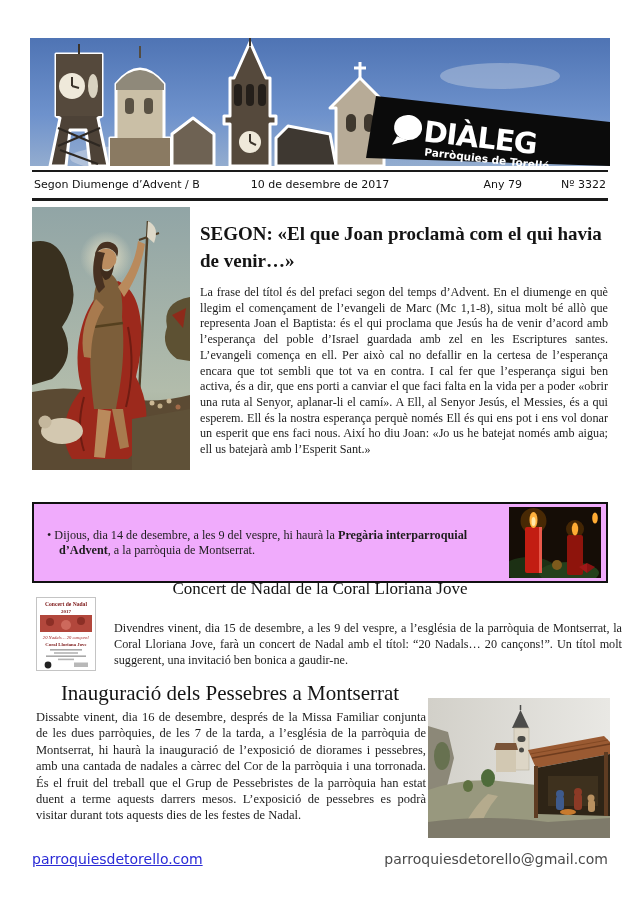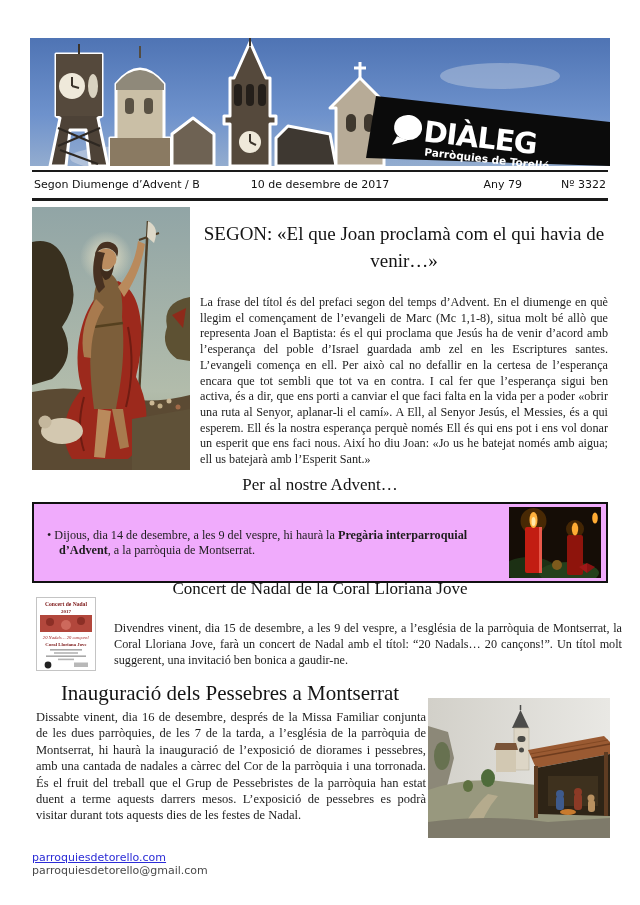--- a/index.html
+++ b/index.html
@@ -13,21 +13,21 @@
              font-family:"DejaVu Sans", sans-serif; font-weight:normal; font-size:11px; color:#111; }
   .infobar span { position:absolute; top:6px; white-space:nowrap; }
   .ib-edition { left:2px; }
   .ib-date { left:50%; transform:translateX(-50%); }
   .ib-year { right:86px; }
   .ib-number { right:2px;margin-left:8px; }
 
   .article { position:absolute; left:32px; top:207px; width:576px; display:flex; gap:10px; }
   .john-img { width:158px; height:263px; flex:none; }
   .article-right { width:408px; }
-  .article-title { font-size:19px; line-height:27px; text-align:center; margin:13px 0 21px; color:#141414; }
+  .article-title { font-size:19px; line-height:27px; margin:13px 0 11px; color:#141414;font-weight:bold; }
   .article-body { font-size:12.2px; line-height:15.7px; text-align:justify; }
 
   .sec-heading { position:absolute; left:0; width:100%; text-align:center; font-size:17px; color:#141414; }
   .advent-heading { top:475px; }
 
   .advent-box { position:absolute; left:32px; top:502px; width:576px; height:81px; box-sizing:border-box;
                 border:2px solid #111; background:#f0abfc; display:flex; align-items:center; gap:8px; padding:3px 5px; overflow:hidden; }
   .advent-list { flex:1; font-size:12.2px; line-height:15px; }
   .advent-item { padding-left:20px; text-indent:-12px; margin:3px 0; }
   .candles { width:92px; height:71px; flex:none; }
@@ -36,21 +36,21 @@
   .poster { position:absolute; left:36px; top:597px; width:60px; height:74px; }
   .concert-body { position:absolute; left:114px; top:620px; width:508px;
                   font-size:12.2px; line-height:16px; text-align:justify; overflow:hidden; max-height:58px; }
 
   .pessebres-heading { position:absolute; left:34px; top:681px; width:392px; text-align:center; font-size:21px; color:#141414; }
   .pessebres-body { position:absolute; left:36px; top:709px; width:390px;
                     font-size:12.5px; line-height:16.4px; text-align:justify; overflow:hidden; max-height:136px; }
   .pessebre-photo { position:absolute; left:428px; top:698px; width:182px; height:140px; }
 
   .footer { position:absolute; left:32px; top:851px; width:576px; display:flex; justify-content:space-between;
-            font-family:"DejaVu Sans", sans-serif; font-size:11px;flex-direction:column; }
+            font-family:"DejaVu Sans", sans-serif; font-size:14px; }
   .website { color:#2b2bd6; text-decoration:underline; cursor:pointer; }
   .email { color:#4a4a4a; }
   b { font-weight:bold; }
 </style>
 </head>
 <body>
 
 <div class="page">
 
   <svg class="collage" viewBox="0 0 580 128">
@@ -174,21 +174,20 @@
       <path d="M68,58 Q74,71 82,58 Q80,73 73,73 Q68,68 68,58 Z" fill="#3f2c1d"></path>
       <path d="M100,212 L158,202 L158,263 L100,263 Z" fill="#5f5138"></path>
     </svg>
 
     <div class="article-right">
       <div class="article-title">SEGON: «El que Joan proclamà com el qui havia de venir…»</div>
       <div class="article-body">La frase del títol és del prefaci segon del temps d’Advent. En el diumenge en què llegim el començament de l’evangeli de Marc (Mc 1,1-8), situa molt bé allò que representa Joan el Baptista: és el qui proclama que Jesús ha de venir d’acord amb l’esperança del poble d’Israel guardada amb zel en les Escriptures santes. L’evangeli comença en ell. Per això cal no defallir en la certesa de l’esperança encara que tot sembli que tot va en contra. I cal fer que l’esperança sigui ben activa, és a dir, que ens porti a canviar el que faci falta en la vida per a poder «obrir una ruta al Senyor, aplanar-li el camí». A Ell, al Senyor Jesús, el Messies, és a qui esperem. Ell és la nostra esperança perquè només Ell és qui ens pot i ens vol donar un esperit que ens faci nous. Així ho diu Joan: «Jo us he batejat només amb aigua; ell us batejarà amb l’Esperit Sant.»</div>
     </div>
   </div>
 
-  <div class="sec-heading advent-heading">Per al nostre Advent…</div>
 
   <div class="advent-box">
     <div class="advent-list">
       <div class="advent-item"><span>•</span> <span>Dijous, dia 14 de desembre, a les 9 del vespre, hi haurà la </span><b>Pregària interparroquial d’Advent</b><span>, a la parròquia de Montserrat.</span></div>
     </div>
     <svg class="candles" viewBox="0 0 92 71">
       <rect x="0" y="0" width="92" height="71" fill="#150d06"></rect>
       <ellipse cx="20" cy="62" rx="26" ry="12" fill="#1c3014"></ellipse>
       <ellipse cx="60" cy="66" rx="30" ry="11" fill="#24401c"></ellipse>
       <circle cx="24.5" cy="14" r="13" fill="#ff8c00" opacity="0.22"></circle>

